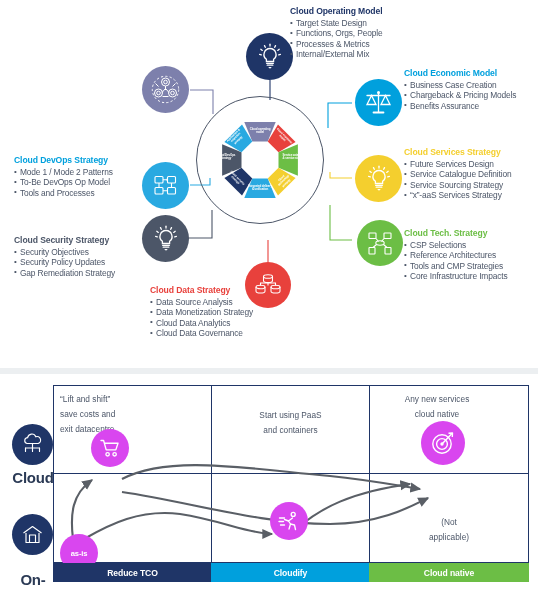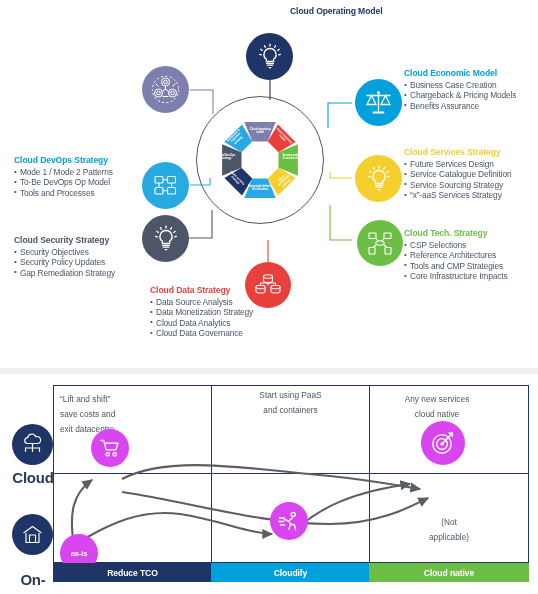--- a/index.html
+++ b/index.html
@@ -280,20 +280,26 @@
           <path d="M3 17v4.2c0 1 2 1.8 4.5 1.8s4.5-.8 4.5-1.8V17"></path>
           <ellipse cx="22.5" cy="17" rx="4.5" ry="1.8"></ellipse>
           <path d="M18 17v4.2c0 1 2 1.8 4.5 1.8s4.5-.8 4.5-1.8V17"></path>
           <path d="M15 13v2.5M7.5 15.5v-2.5h15v2.5"></path>
         </g>
       </svg>
     </div>
 
     <div class="blk" style="left:290px; top:6px; width:160px;">
       <div class="hd c-navy">Cloud Operating Model</div>
+      <ul>
+        <li>Target State Design</li>
+        <li>Functions, Orgs, People</li>
+        <li>Processes &amp; Metrics</li>
+        <li>Internal/External Mix</li>
+      </ul>
     </div>
 
 
     <div class="blk" style="left:404px; top:68px; width:136px;">
       <div class="hd c-blue">Cloud Economic Model</div>
       <ul>
         <li>Business Case Creation</li>
         <li>Chargeback &amp; Pricing Models</li>
         <li>Benefits Assurance</li>
       </ul>
@@ -381,21 +387,21 @@
       <div class="mcell" style="left:0; top:0; width:159px; height:89px;"></div>
       <div class="mcell" style="left:158px; top:0; width:159px; height:89px;"></div>
       <div class="mcell" style="left:316px; top:0; width:160px; height:89px;"></div>
       <div class="mcell" style="left:0; top:88px; width:159px; height:90px;"></div>
       <div class="mcell" style="left:158px; top:88px; width:159px; height:90px;"></div>
       <div class="mcell" style="left:316px; top:88px; width:160px; height:90px;"></div>
 
       <div class="mtext" style="left:7px; top:7px; width:150px; text-align:left; white-space:pre-line;">“Lift and shift”
 save costs and
 exit datacentre</div>
-      <div class="mtext" style="left:158px; top:3px; width:159px; white-space:pre-line;">Start using PaaS
+      <div class="mtext" style="left:158px; top:23px; width:159px; white-space:pre-line;">Start using PaaS
 and containers</div>
       <div class="mtext" style="left:304px; top:7px; width:160px; white-space:pre-line;">Any new services
 cloud native</div>
       <div class="mtext" style="left:158px; top:125px; width:159px; white-space:pre-line;">“Private”
 cloud</div>
       <div class="mtext" style="left:316px; top:130px; width:160px; white-space:pre-line;">(Not
 applicable)</div>
     </div>
 
     <svg id="flow-svg">

